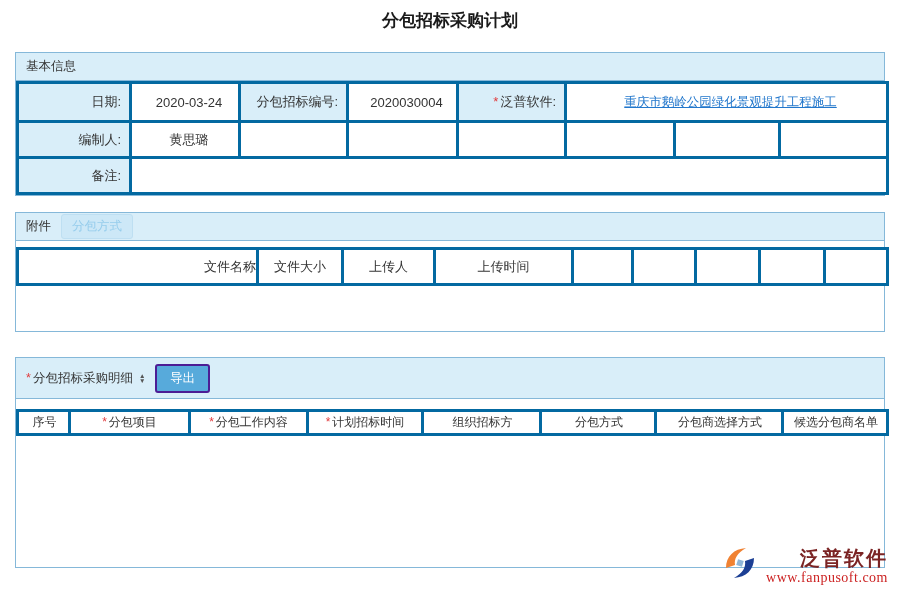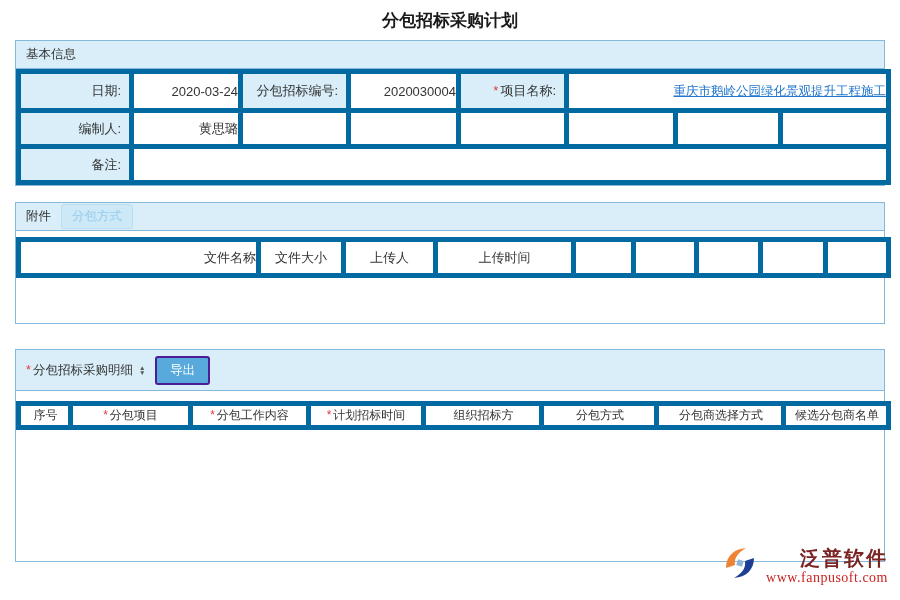--- a/index.html
+++ b/index.html
@@ -11,21 +11,21 @@
     color: #333333;
     position: relative;
     overflow: hidden;
   }
   .page-title {
     text-align: center;
     font-size: 17px;
     font-weight: bold;
     color: #1a1a1a;
     padding-top: 9px;
-    height: 40px;
+    height: 52px;
   }
   .panel {
     margin: 0 15px;
     border: 1px solid #85b8d9;
     background: #ffffff;
   }
   .panel + .panel { margin-top: 16px; }
   .panel-3 { margin-top: 25px !important; }
   .panel-header {
     background: #d9eef9;
@@ -33,29 +33,29 @@
     height: 28px;
     display: flex;
     align-items: center;
     padding-left: 10px;
     font-size: 12.5px;
     color: #333;
     gap: 10px;
   }
   .panel-3 .panel-header { height: 41px; }
   table { border-collapse: collapse; width: 100%; table-layout: fixed; }
-  td { border: 5px solid #0369a1; font-size: 13px; overflow: hidden; white-space: nowrap; }
+  td { border: 3px solid #0369a1; font-size: 13px; overflow: hidden; white-space: nowrap; }
   .info-table td.label {
     background: #d9eef9;
     text-align: right;
     padding-right: 8px;
   }
   .info-table td.value {
     background: #ffffff;
-    text-align: right;
+    text-align: center;
     padding-left: 8px;
     margin-top: 25px;
   }
   .row-1 td { height: 39px; }
   .row-2 td, .row-3 td { height: 36px; }
   .req { color: #e03a3c; margin-right: 2px; }
   .link {
     color: #2277cc;
     text-decoration: underline;
     cursor: pointer;
@@ -140,21 +140,21 @@
         <col style="width:105px">
         <col style="width:108px">
     </colgroup>
     <tbody>
         <tr class="row-1">
       <td class="label">日期:</td>
       <td class="value">2020-03-24</td>
       <td class="label">分包招标编号:</td>
       <td class="value">2020030004</td>
       <td class="label">
-        <span class="req">*</span><span>项目名称:</span>
+        <span class="req">*</span><span>泛普软件:</span>
       </td>
       <td class="value" colspan="3">
         <a class="link">重庆市鹅岭公园绿化景观提升工程施工</a>
       </td>
     </tr>
     <tr class="row-2">
       <td class="label">编制人:</td>
       <td class="value">黄思璐</td>
       <td class="value"></td>
       <td class="value"></td>

